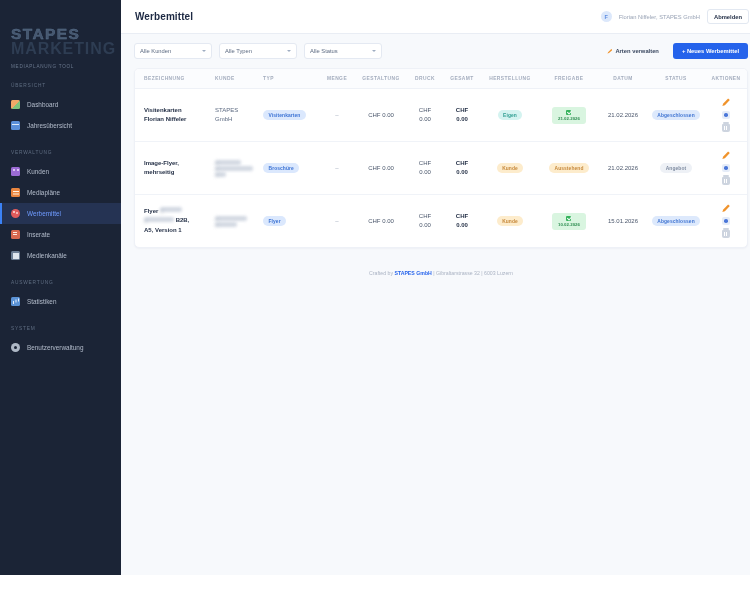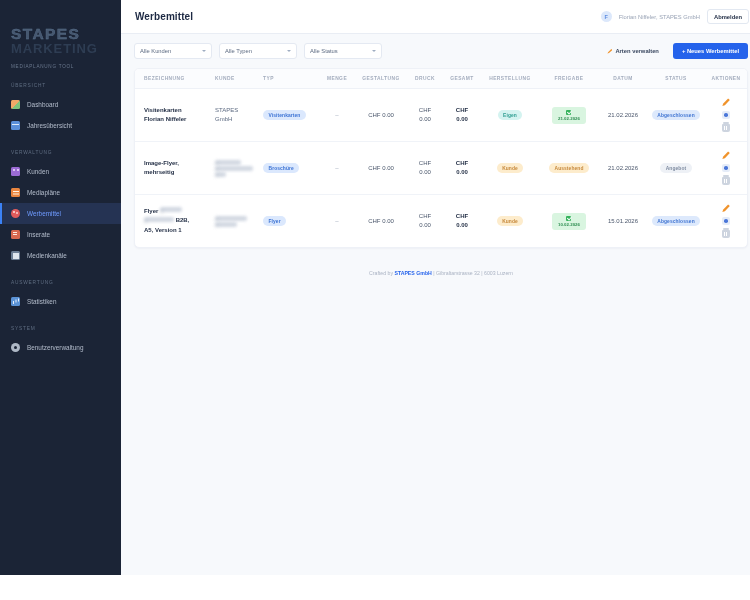--- a/index.html
+++ b/index.html
@@ -19,21 +19,21 @@
     padding-top: 26px;
     color: #8994a8;
   }
   .logo-block { padding: 0 10px 0 11px; }
   .logo-line1 {
     font-size: 15.5px; font-weight: 700; letter-spacing: 1.4px;
     color: #46576f; line-height: 15px;
     -webkit-text-stroke: 0.4px #5c7490;
   }
   .logo-line2 {
-    font-size: 13px; font-weight: 700; letter-spacing: 0.9px;
+    font-size: 16px; font-weight: 700; letter-spacing: 0.9px;
     color: #2e3d53; line-height: 13px; margin-top: 1px;
   }
   .logo-sub {
     margin-top: 9px; font-size: 4.6px; letter-spacing: 0.75px;
     color: #6a7competency; color: #6a788e; text-transform: uppercase;
   }
   .nav-section {
     font-size: 4.8px; letter-spacing: 0.8px; color: #5f6d82;
     text-transform: uppercase; padding: 0 0 0 11px; margin: 14px 0 6px;
   }

